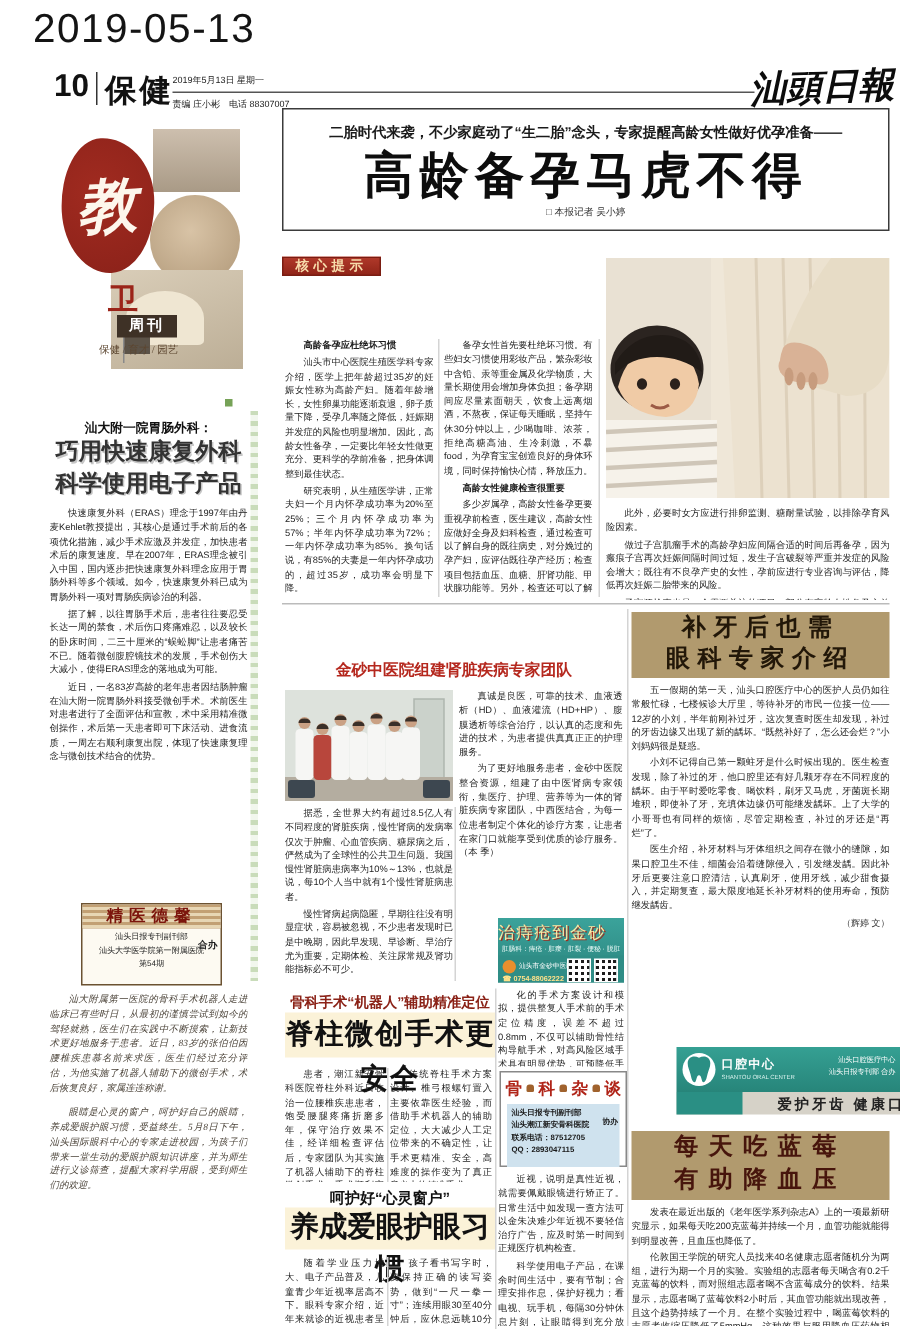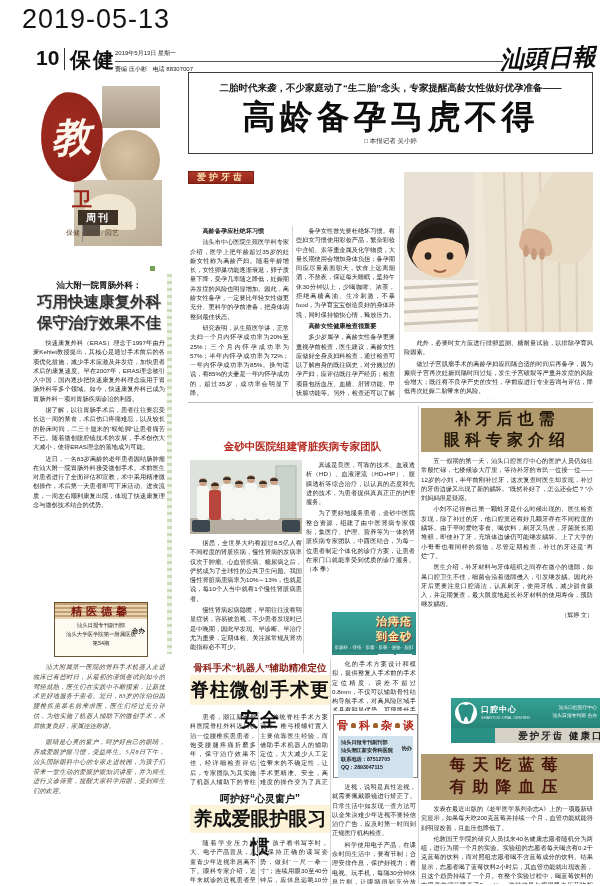--- a/index.html
+++ b/index.html
@@ -77,22 +77,22 @@
   .tcm-title{left:160px;top:364px;width:225px;text-align:center;font-size:24px;font-weight:900;
              color:#bb2c1d;font-family:"Liberation Serif",serif;letter-spacing:5px;
              text-shadow:1px 1px 0 #f0c5ba,2px 2px 0 #d9d2c6;}
   .tcm-sub{left:160px;top:398px;width:225px;text-align:center;font-size:10.5px;font-weight:bold;color:#b5281e;}
   .docphoto{left:160px;top:418px;width:112px;height:74px;overflow:hidden;}
   .tcm-right{left:276px;top:418px;width:109px;height:150px;overflow:hidden;}
   .tcm-left{left:160px;top:496px;width:112px;height:120px;overflow:hidden;}
   .vrT{left:273px;top:496px;height:116px;}
   
   .had{left:302px;top:570px;width:84px;height:43px;background:linear-gradient(180deg,#3ba39b,#2a827c);overflow:hidden;}
-  .had-title{text-align:center;font-size:11px;font-weight:700;color:#ffe9a4;font-family:"Liberation Serif",serif;
-             letter-spacing:1px;margin-top:2px;text-shadow:1px 1px 0 #9c2d1f;margin-left:40px;}
+  .had-title{text-align:left;font-size:11px;font-weight:400;color:#ffe9a4;font-family:"Liberation Serif",serif;
+             letter-spacing:1px;margin-top:2px;text-shadow:1px 1px 0 #9c2d1f;}
   .had-sub{text-align:center;font-size:4.5px;color:#eafaf7;margin-top:1px;}
   .had-row{position:relative;height:20px;margin-top:2px;background:#2f8d86;}
   .had-logo{position:absolute;left:3px;top:3px;width:9px;height:9px;border-radius:50%;background:#e98f2e;}
   .had-org{position:absolute;left:14px;top:4px;font-size:4.5px;color:#fff;}
   .had-tel{position:absolute;left:3px;top:13px;font-size:4.8px;color:#ffe28a;font-weight:bold;}
   .qr{position:absolute;top:2px;width:14px;height:14px;background:
       repeating-linear-gradient(0deg,#1c1c1c 0 2px,#fff 2px 4px),
       repeating-linear-gradient(90deg,#1c1c1c 0 2px,#fff 2px 4px);background-blend-mode:lighten;border:1px solid #fff;}
   .qr1{right:22px;} .qr2{right:4px;}
   
@@ -170,21 +170,21 @@
     </div>
   <div class="abs wei">卫</div>
   <div class="abs weiline"></div>
   <div class="abs wk">周刊</div>
   <div class="abs wktag">保健 / 育才 / 园艺</div>
   <div class="abs gsq"></div>
 
   <div class="abs la-kicker">汕大附一院胃肠外科：</div>
   <div class="abs la-title">
     <div>巧用快速康复外科</div>
-    <div>保守治疗效果不佳</div>
+    <div>科学使用电子产品</div>
   </div>
   <div class="abs la-body">
     <p class="t">快速康复外科（ERAS）理念于1997年由丹麦Kehlet教授提出，其核心是通过手术前后的各项优化措施，减少手术应激及并发症，加快患者术后的康复速度。早在2007年，ERAS理念被引入中国，国内逐步把快速康复外科理念应用于胃肠外科等多个领域。如今，快速康复外科已成为胃肠外科一项对胃肠疾病诊治的利器。</p>
     <p class="t">据了解，以往胃肠手术后，患者往往要忍受长达一周的禁食，术后伤口疼痛难忍，以及较长的卧床时间，二三十厘米的“蜈蚣脚”让患者痛苦不已。随着微创腹腔镜技术的发展，手术创伤大大减小，使得ERAS理念的落地成为可能。</p>
     <p class="t">近日，一名83岁高龄的老年患者因结肠肿瘤在汕大附一院胃肠外科接受微创手术。术前医生对患者进行了全面评估和宣教，术中采用精准微创操作，术后第一天患者即可下床活动、进食流质，一周左右顺利康复出院，体现了快速康复理念与微创技术结合的优势。</p>
   </div>
 
   <div class="abs jy">
     <div class="jy-head">精医德馨</div>
     <div class="jy-body">
@@ -199,21 +199,21 @@
     <p>汕大附属第一医院的骨科手术机器人走进临床已有些时日，从最初的谨慎尝试到如今的驾轻就熟，医生们在实践中不断摸索，让新技术更好地服务于患者。近日，83岁的张伯伯因腰椎疾患慕名前来求医，医生们经过充分评估，为他实施了机器人辅助下的微创手术，术后恢复良好，家属连连称谢。</p>
     <p>眼睛是心灵的窗户，呵护好自己的眼睛，养成爱眼护眼习惯，受益终生。5月8日下午，汕头国际眼科中心的专家走进校园，为孩子们带来一堂生动的爱眼护眼知识讲座，并为师生进行义诊筛查，提醒大家科学用眼，受到师生们的欢迎。</p>
   </div>
   <div class="abs gdiv"></div>
 
   <div class="abs mbox">
     <div class="abs mkicker">二胎时代来袭，不少家庭动了“生二胎”念头，专家提醒高龄女性做好优孕准备——</div>
     <div class="abs mhead">高龄备孕马虎不得</div>
     <div class="abs mby">□ 本报记者 吴小婷</div>
   </div>
-  <div class="abs core-label">爱护牙齿</div>
+  <div class="abs core-label">核心提示</div>
 
   <div class="abs mphoto">
     <svg width="189" height="160" viewBox="0 0 189 160">
       <rect width="189" height="160" fill="#e9e1d3"></rect>
       <rect x="70" y="0" width="119" height="160" fill="#efe7d8"></rect>
       <path d="M78 0 L86 160 L189 160 L189 0 Z" fill="#ece2d0"></path>
       <g stroke="#ddd0ba" stroke-width="2">
         <line x1="100" y1="0" x2="104" y2="160"></line>
           <line x1="118" y1="0" x2="122" y2="160"></line>
         <line x1="136" y1="0" x2="139" y2="160"></line>

